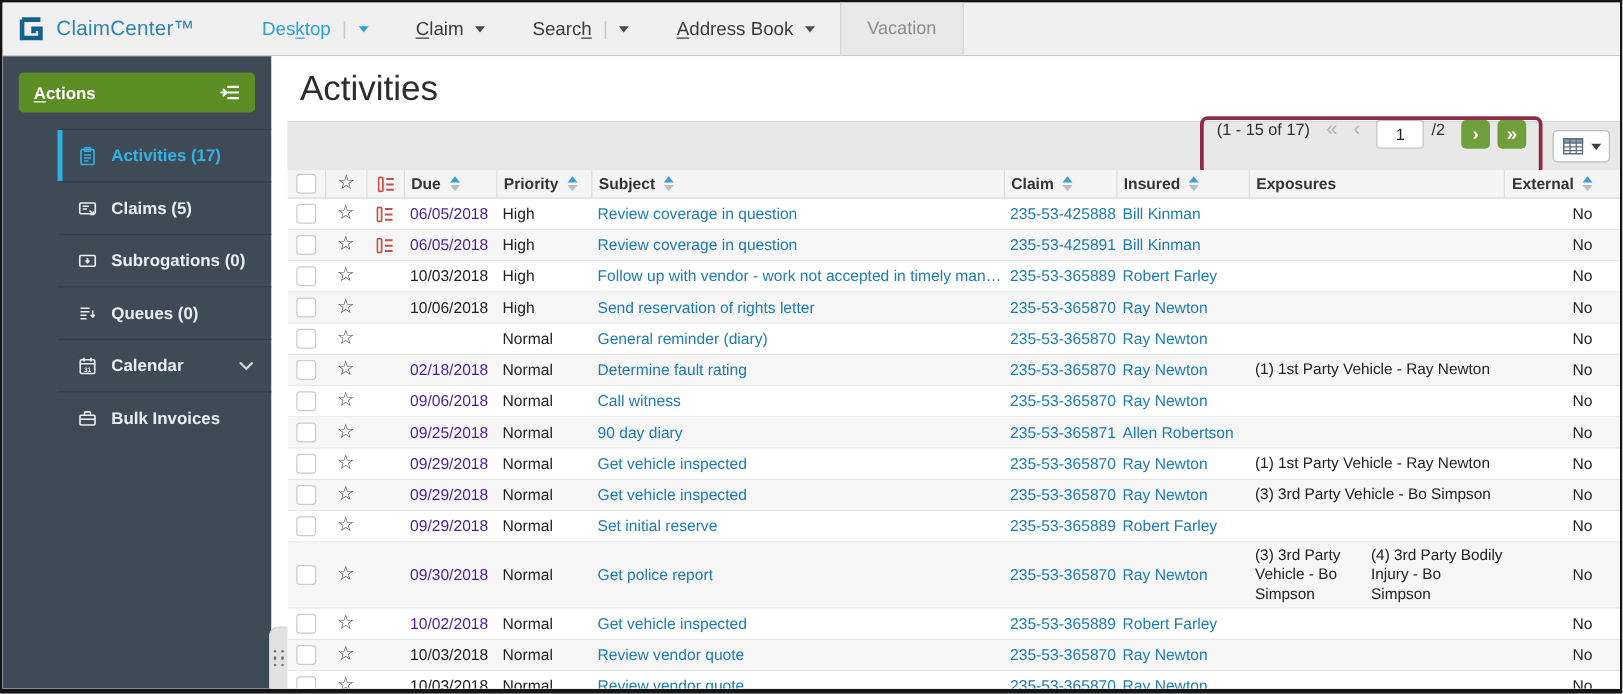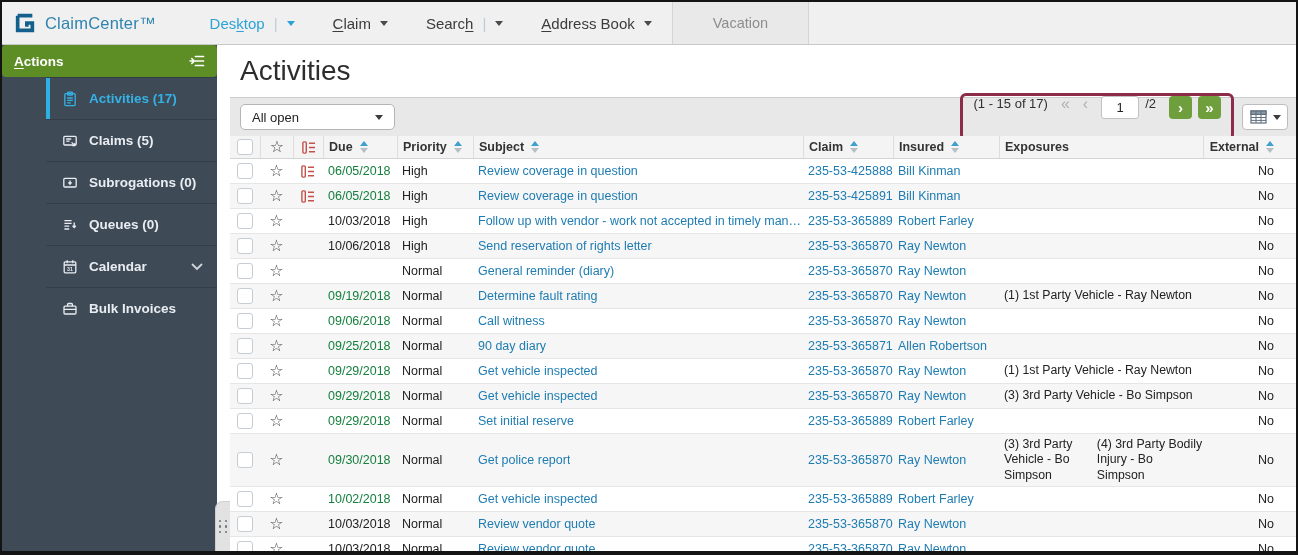--- a/index.html
+++ b/index.html
@@ -10,26 +10,26 @@
   .topbar{height:43px;background:#f0f0f0;border-bottom:1px solid #c9c9c9;display:flex;align-items:center;}
   .logo{margin-left:12px;display:flex;align-items:center;}
   .brand{margin-left:9px;font-size:16.5px;color:#2e84ae;letter-spacing:.2px;}
   #menus{display:flex;align-items:center;margin-left:54px;gap:38px;height:100%;}
   .menu-item{display:flex;align-items:center;gap:9px;font-size:15px;color:#3c3c3c;cursor:pointer;height:100%;}
   .menu-item.active{color:#2ba2d8;}
   .caret{width:0;height:0;border-left:4.5px solid transparent;border-right:4.5px solid transparent;border-top:5.5px solid #4a4a4a;display:inline-block;}
   .menu-item.active .caret{border-top-color:#2ba2d8;}
   .menu-sep{color:#bccdd6;font-size:15px;}
   .mn{text-decoration:underline;text-underline-offset:2px;}
-  .vacation{margin-left:20px;align-self:stretch;display:flex;align-items:center;padding:0 40px;background:#e9e9e9;
+  .vacation{margin-left:20px;align-self:stretch;display:flex;align-items:center;padding:0 21px;background:#e9e9e9;
     border-left:1px solid #d4d4d4;border-right:1px solid #d4d4d4;color:#8d8d8d;font-size:14.5px;}
   
   .bodyrow{display:flex;height:506px;background:#fff;}
   .sidebar{width:215px;background:#3f4a57;flex-shrink:0;display:flex;flex-direction:column;}
-  .actions-btn{height:32px;background:#5d8e26;border-radius:4px;display:flex;align-items:center;
+  .actions-btn{margin:13px;height:32px;background:#5d8e26;border-radius:4px;display:flex;align-items:center;
     justify-content:space-between;padding:0 12px;color:#fff;font-weight:bold;font-size:13.5px;cursor:pointer;}
   .side-item{height:42px;display:flex;align-items:center;gap:11px;padding:0 14px 0 16px;color:#e9edf2;
     font-size:13.5px;font-weight:600;border-top:1px solid #343e4a;cursor:pointer;position:relative;margin-left:44px;}
   .side-item.active{color:#35b1e4;}
   .side-item.active::before{content:"";position:absolute;left:0;top:0;bottom:0;width:4px;background:#2fb0e3;}
   .icn{display:inline-flex;align-items:center;line-height:0;}
   .chev{margin-left:auto;}
   .handle{position:absolute;left:213px;bottom:0;width:15px;height:50px;background:#e2e2e2;border:1px solid #cfcfcf;
     border-right:none;border-bottom:none;border-radius:8px 0 0 0;display:flex;align-items:center;justify-content:center;cursor:ew-resize;}
   .dots{display:grid;grid-template-columns:3px 3px;gap:3px 3px;}
@@ -60,21 +60,21 @@
     min-height:25px;border-bottom:1px solid #e6e6e6;background:#fff;align-items:stretch;}
   .tr.alt{background:#f6f6f6;}
   .tr.head{min-height:23px;background:#f4f4f5;border-bottom:1px solid #d4d4d4;}
   .tr.head .td{border-left:1px solid #ddd;font-weight:bold;color:#333;}
   .tr.head .td:first-child{border-left:none;}
   .td{display:flex;align-items:center;padding-left:5px;font-size:12.5px;color:#222;overflow:hidden;white-space:nowrap;}
   .c0,.c1,.c2{justify-content:center;padding-left:0;}
   .exp{white-space:normal;line-height:1.25;padding:3px 0 3px 5px;font-size:12.3px;}
   .right{justify-content:flex-end;padding-right:22px;}
   .lnk{color:#1e7cb2;text-decoration:none;cursor:pointer;overflow:hidden;text-overflow:ellipsis;}
-  .due.overdue{color:#15803d;}
+  .due.overdue{color:#4c1d95;}
   .cb{width:16px;height:16px;background:#fff;border:1px solid #c6ccd3;border-radius:3px;cursor:pointer;flex-shrink:0;}
   .star{font-size:16px;color:#4f4f4f;cursor:pointer;line-height:1;}
   .sort{display:inline-flex;flex-direction:column;gap:2px;margin-left:7px;}
   .sort i{display:block;width:0;height:0;border-left:4px solid transparent;border-right:4px solid transparent;}
   .sort .up{border-bottom:5px solid #3f9fd0;}
   .sort .dn{border-top:5px solid #b7bfc6;}
 </style>
 </head>
 <body>
 
@@ -188,24 +188,20 @@
           </div>
         </div>
     </div>
 
     <div class="main">
       <div class="heading">
         <h1>Activities</h1>
       </div>
 
       <div class="toolbar">
-        <div class="select">
-          <span>All open</span>
-          <span class="caret"></span>
-        </div>
         <div class="pagwrap">
           <div class="pagbox">
             <span class="range">(1 - 15 of 17)</span>
             <span class="nav-dis">«</span>
             <span class="nav-dis">‹</span>
             <input class="pginput" value="1" style="">
             <span class="slash">/2</span>
             <span class="btns">
               <span class="pgbtn">›</span>
               <span class="pgbtn">»</span>
@@ -445,21 +441,21 @@
             </div>
             <div class="tr alt">
               <div class="td c0">
                 <div class="cb"></div>
               </div>
               <div class="td c1">
                 <span class="star">☆</span>
               </div>
               <div class="td c2"></div>
               <div class="td c3">
-                <span class="due overdue">09/19/2018</span>
+                <span class="due overdue">02/18/2018</span>
               </div>
               <div class="td c4">
                 <span>Normal</span>
               </div>
               <div class="td c5">
                 <a class="lnk">Determine fault rating</a>
               </div>
               <div class="td c6">
                 <a class="lnk">235-53-365870</a>
               </div>

